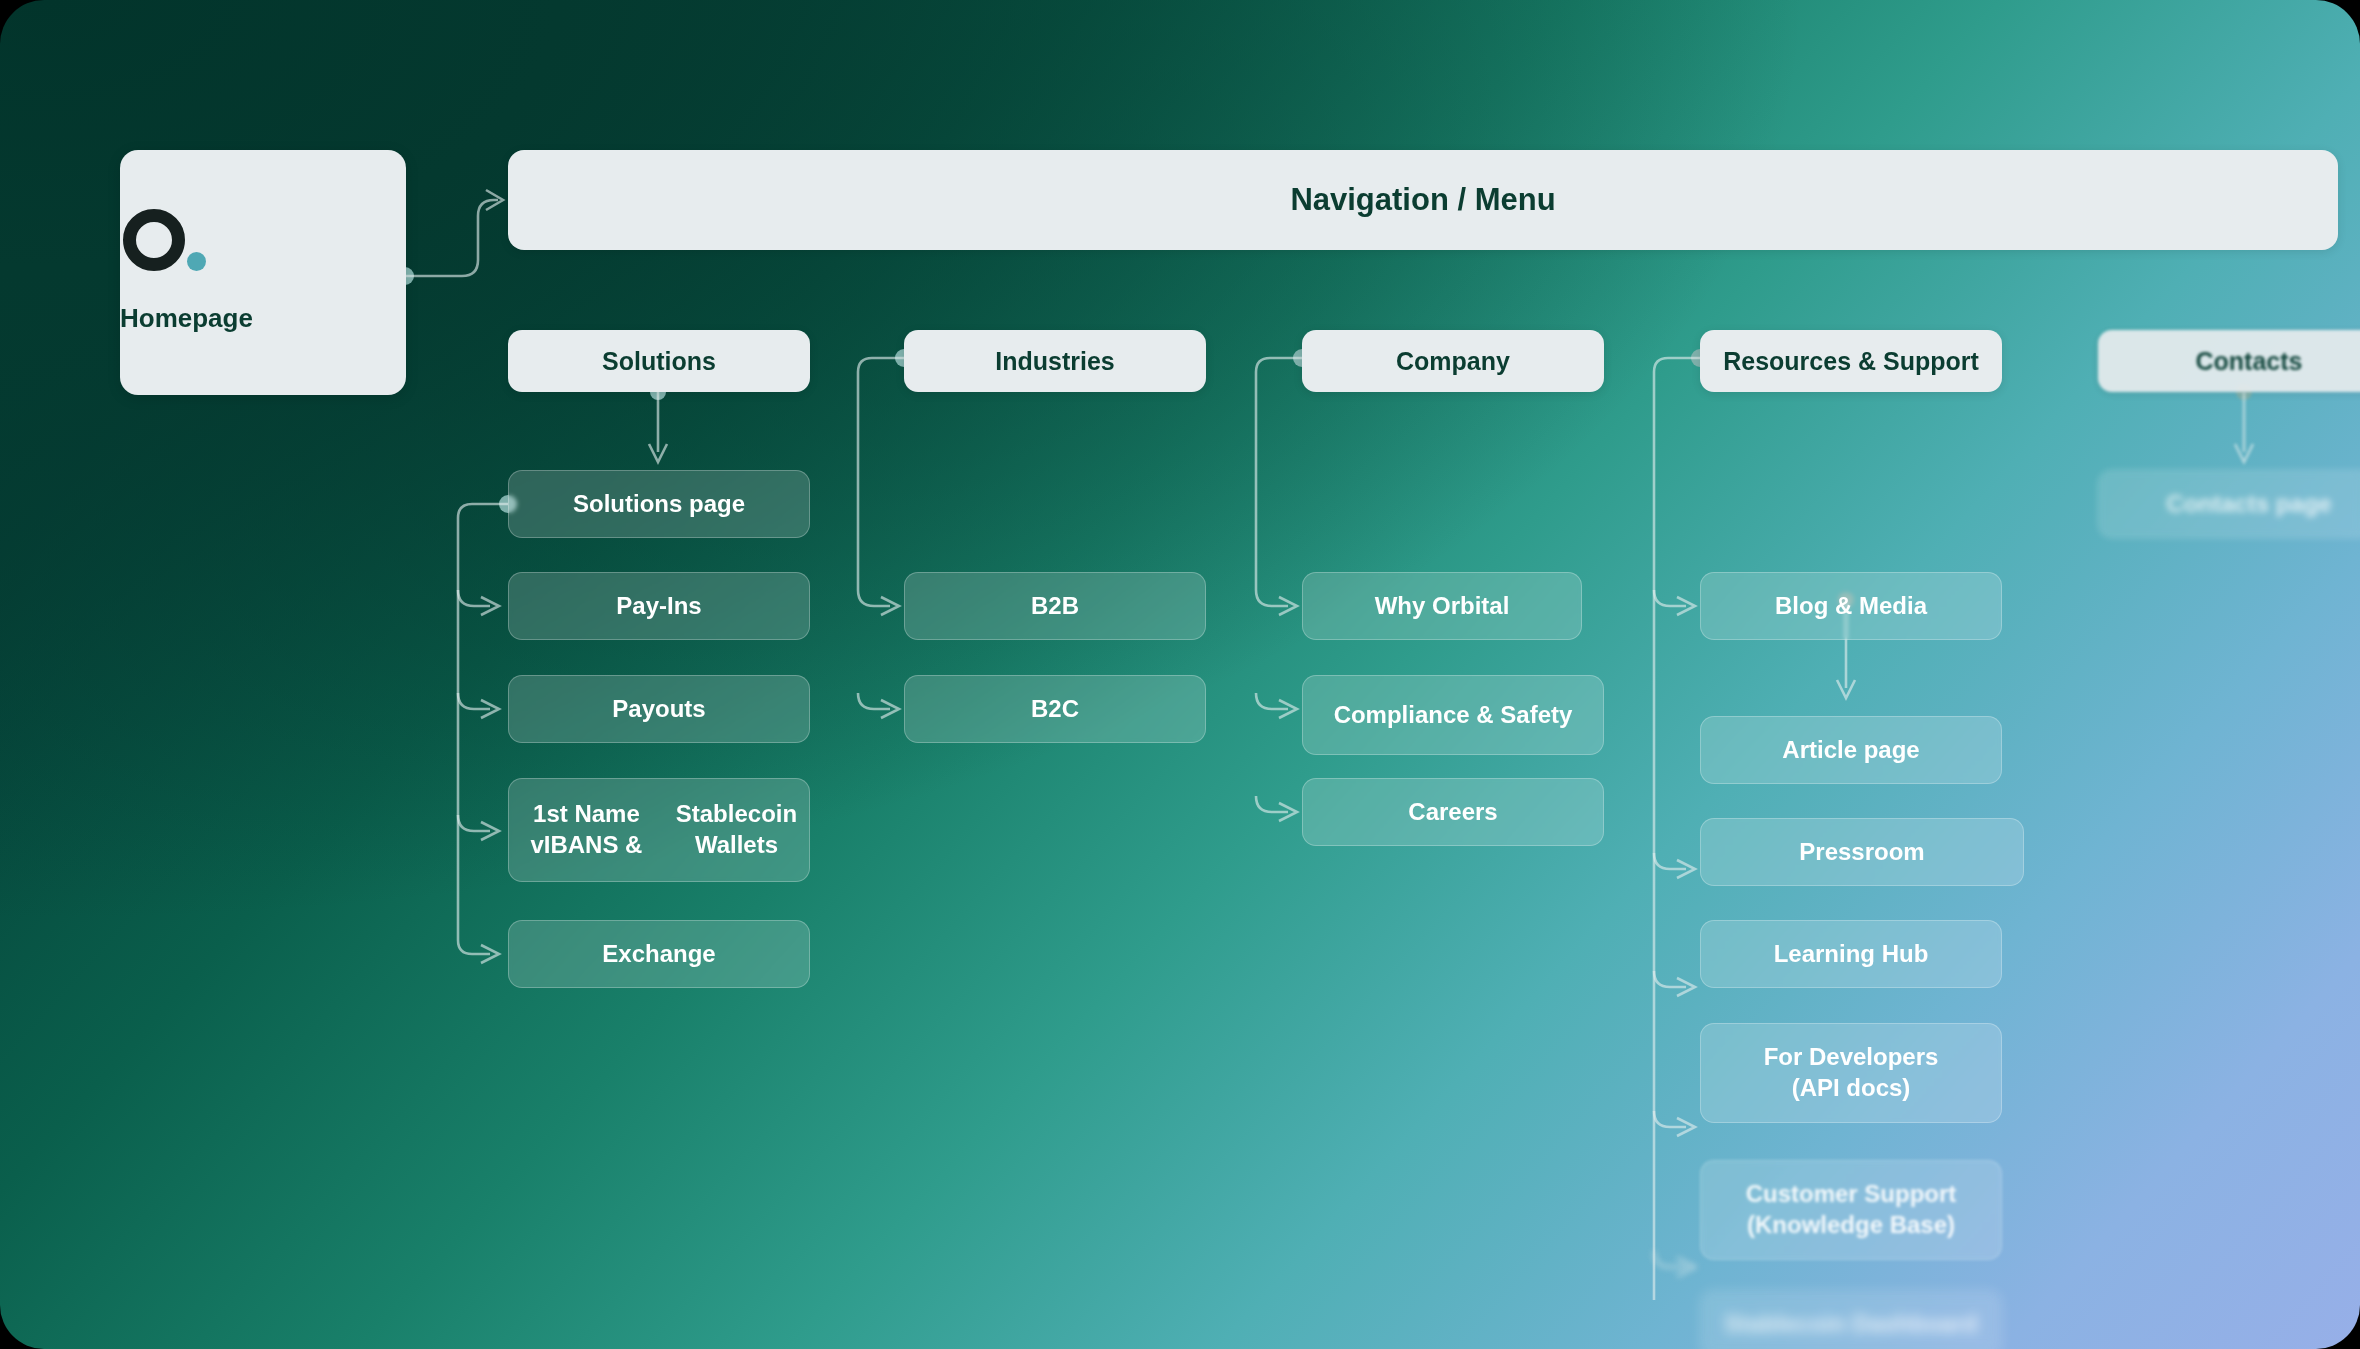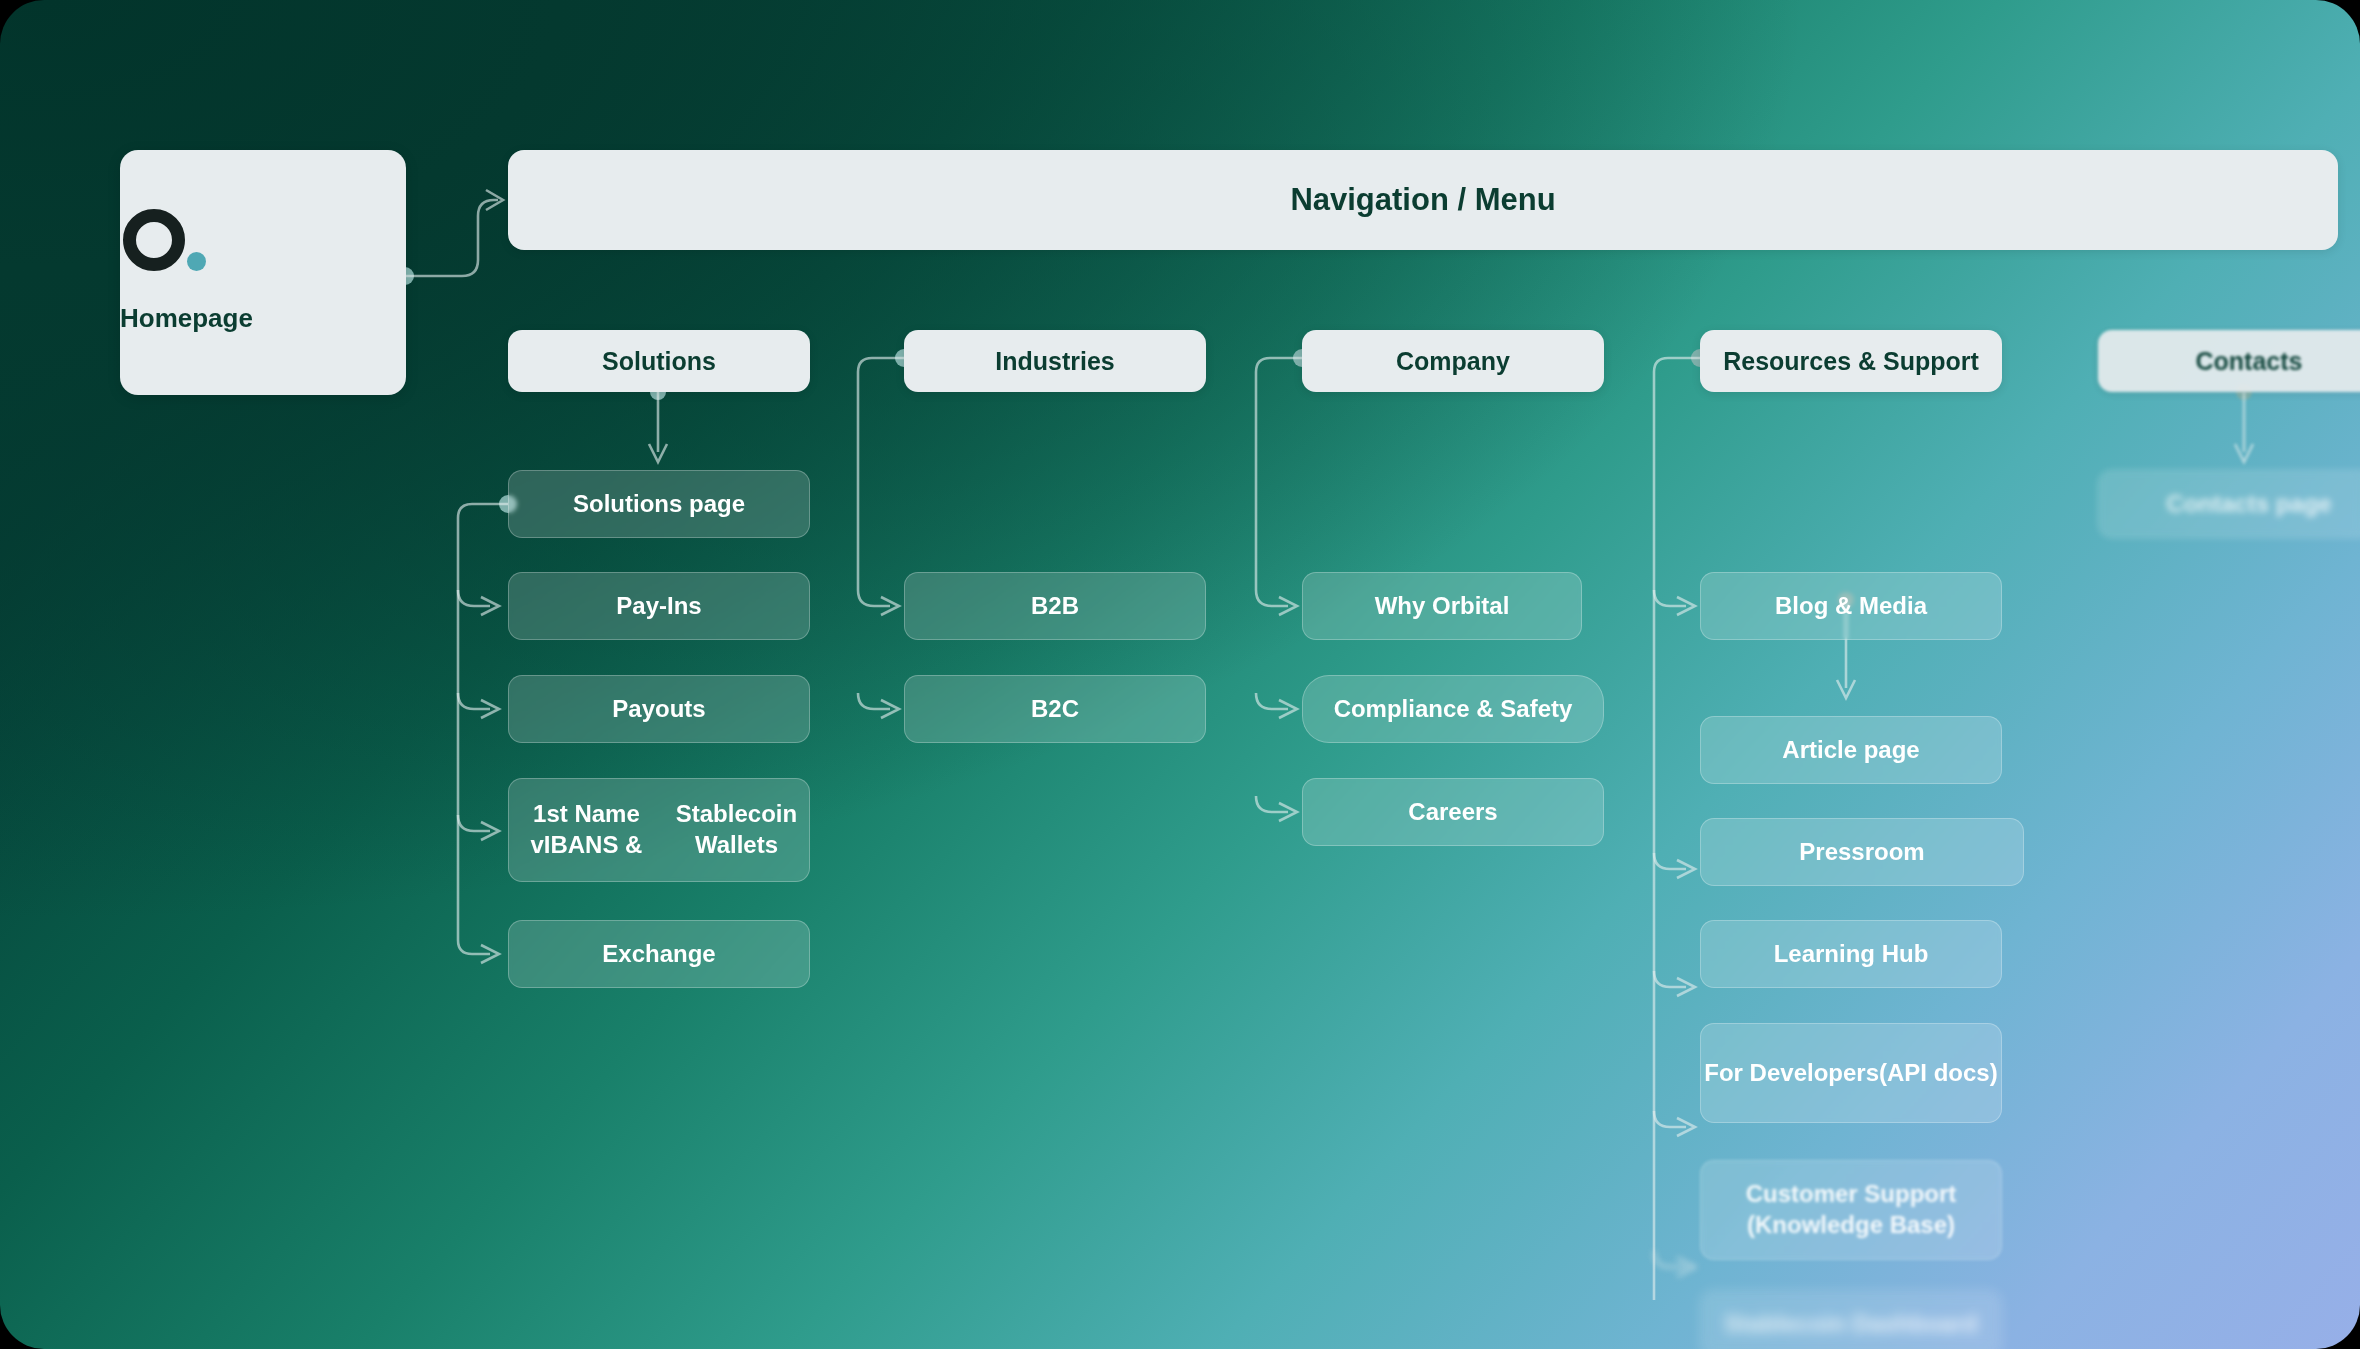--- a/index.html
+++ b/index.html
@@ -241,21 +241,21 @@
   <div class="card sub-card" style="left:904px; top:675px; width:302px; height:68px;">
     <span>B2C</span>
   </div>
 
   <div class="card head-card" style="left:1302px; top:330px; width:302px; height:62px;">
     <span>Company</span>
   </div>
   <div class="card sub-card" style="left:1302px; top:572px; width:280px; height:68px;">
     <span>Why Orbital</span>
   </div>
-  <div class="card sub-card" style="left:1302px; top:675px; width:302px; height:68px;border-radius:27px;">
+  <div class="card sub-card" style="left:1302px; top:675px; width:302px; height:80px;">
     <span>Compliance &amp; Safety</span>
   </div>
   <div class="card sub-card" style="left:1302px; top:778px; width:302px; height:68px;">
     <span>Careers</span>
   </div>
 
   <div class="card head-card" style="left:1700px; top:330px; width:302px; height:62px;">
     <span>Resources &amp; Support</span>
   </div>
   <div class="card sub-card" style="left:1700px; top:572px; width:302px; height:68px;">
@@ -263,21 +263,21 @@
   </div>
   <div class="card sub-card" style="left:1700px; top:716px; width:302px; height:68px;">
     <span>Article page</span>
   </div>
   <div class="card sub-card" style="left:1700px; top:818px; width:324px; height:68px;">
     <span>Pressroom</span>
   </div>
   <div class="card sub-card" style="left:1700px; top:920px; width:302px; height:68px;">
     <span>Learning Hub</span>
   </div>
-  <div class="card sub-card" style="left:1700px; top:1023px; width:302px; height:100px; flex-direction:row;">
+  <div class="card sub-card" style="left:1700px; top:1023px; width:302px; height:100px; flex-direction:column;">
     <span>For Developers</span>
     <span>(API docs)</span>
   </div>
   <div class="card sub-card blur-1 fade-1" style="left:1700px; top:1160px; width:302px; height:100px; flex-direction:column;">
     <span>Customer Support</span>
     <span>(Knowledge Base)</span>
   </div>
   <div class="card sub-card blur-3 fade-2" style="left:1700px; top:1290px; width:302px; height:68px;">
     <span>Stablecoin Dashboard</span>
   </div>

